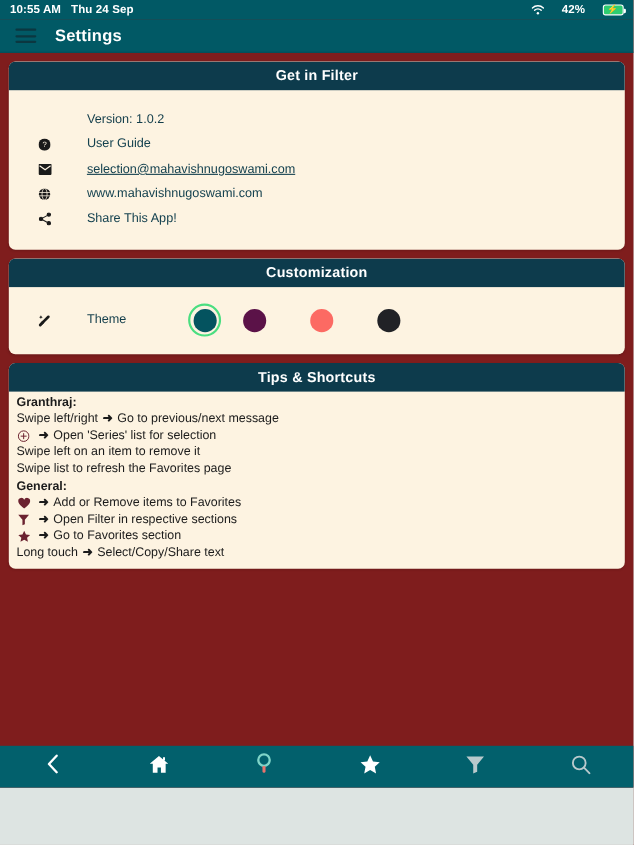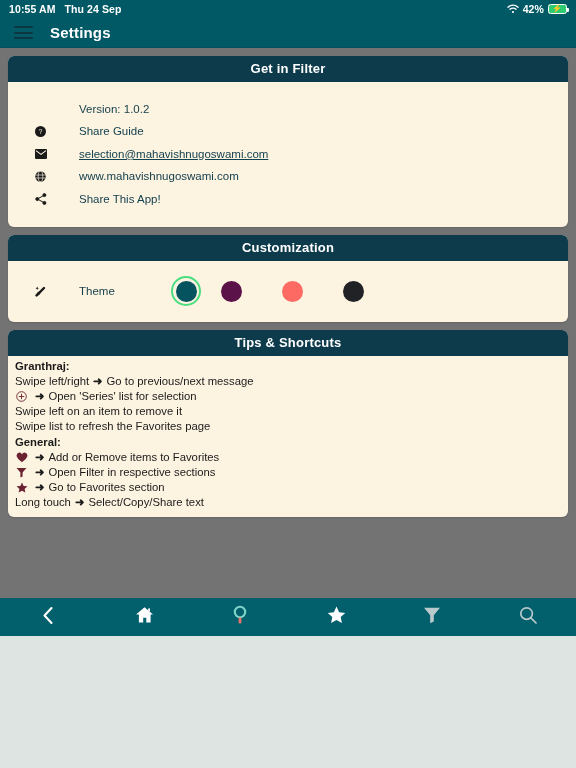--- a/index.html
+++ b/index.html
@@ -4,40 +4,40 @@
 <style>
   * { box-sizing: border-box; margin: 0; padding: 0; }
   html, body {
     width: 576px; height: 768px;
     background: #dde4e2;
     font-family: "Liberation Sans", sans-serif;
     overflow: hidden;
   }
   #app {
     position: relative;
-    width: 576px; height: 636px;
-    background: #737373;
+    width: 576px; height: 716px;
+    background: #7f1d1d;
     display: flex; flex-direction: column;
   }
 
   
   .statusbar {
     height: 18px;
     background: #015965;
     color: #ffffff;
     display: flex; align-items: center;
     padding: 0 9px;
     font-size: 10.5px;
     font-weight: bold;
     letter-spacing: .1px;
     flex: 0 0 auto;
   }
   .sb-left { display: flex; align-items: center; gap: 9px; }
   .sb-spacer { flex: 1 1 auto; }
-  .sb-right { display: flex; align-items: center; gap: 4px; }
+  .sb-right { display: flex; align-items: center; gap: 16px; }
   .wifi-ico { display: inline-block; width: 12px; height: 10px; position: relative; }
   .batt {
     width: 19px; height: 10px;
     border: 1.2px solid #ffffff; border-radius: 2.5px;
     position: relative; background: #2ecc71;
     display: flex; align-items: center; justify-content: center;
   }
   .batt:after {
     content: ""; position: absolute; right: -3.2px; top: 3px;
     width: 2px; height: 4px; background: #ffffff; border-radius: 0 1px 1px 0;
@@ -210,21 +210,21 @@
           <span class="gt-label">Version: 1.0.2</span>
         </div>
 
         <div class="gt-row">
           <span class="gt-icon">
             <svg width="11" height="11" viewBox="0 0 11 11">
                 <circle cx="5.5" cy="5.5" r="5.5" fill="#1a1a1a"></circle>
                 <text x="5.5" y="8" font-size="7" fill="#fdf3e1" text-anchor="middle" font-family="Liberation Sans, sans-serif">?</text>
               </svg>
           </span>
-          <span class="gt-label link">Share Guide</span>
+          <span class="gt-label link">User Guide</span>
         </div>
 
         <div class="gt-row">
           <span class="gt-icon">
             <svg width="12" height="10" viewBox="0 0 12 10">
                 <rect x="0" y="0" width="12" height="10" rx="1" fill="#1a1a1a"></rect>
                 <path d="M1 1.6 6 5.4l5-3.8" stroke="#fdf3e1" stroke-width="1.1" fill="none"></path>
               </svg>
           </span>
           <span class="gt-label link underline">selection@mahavishnugoswami.com</span>

